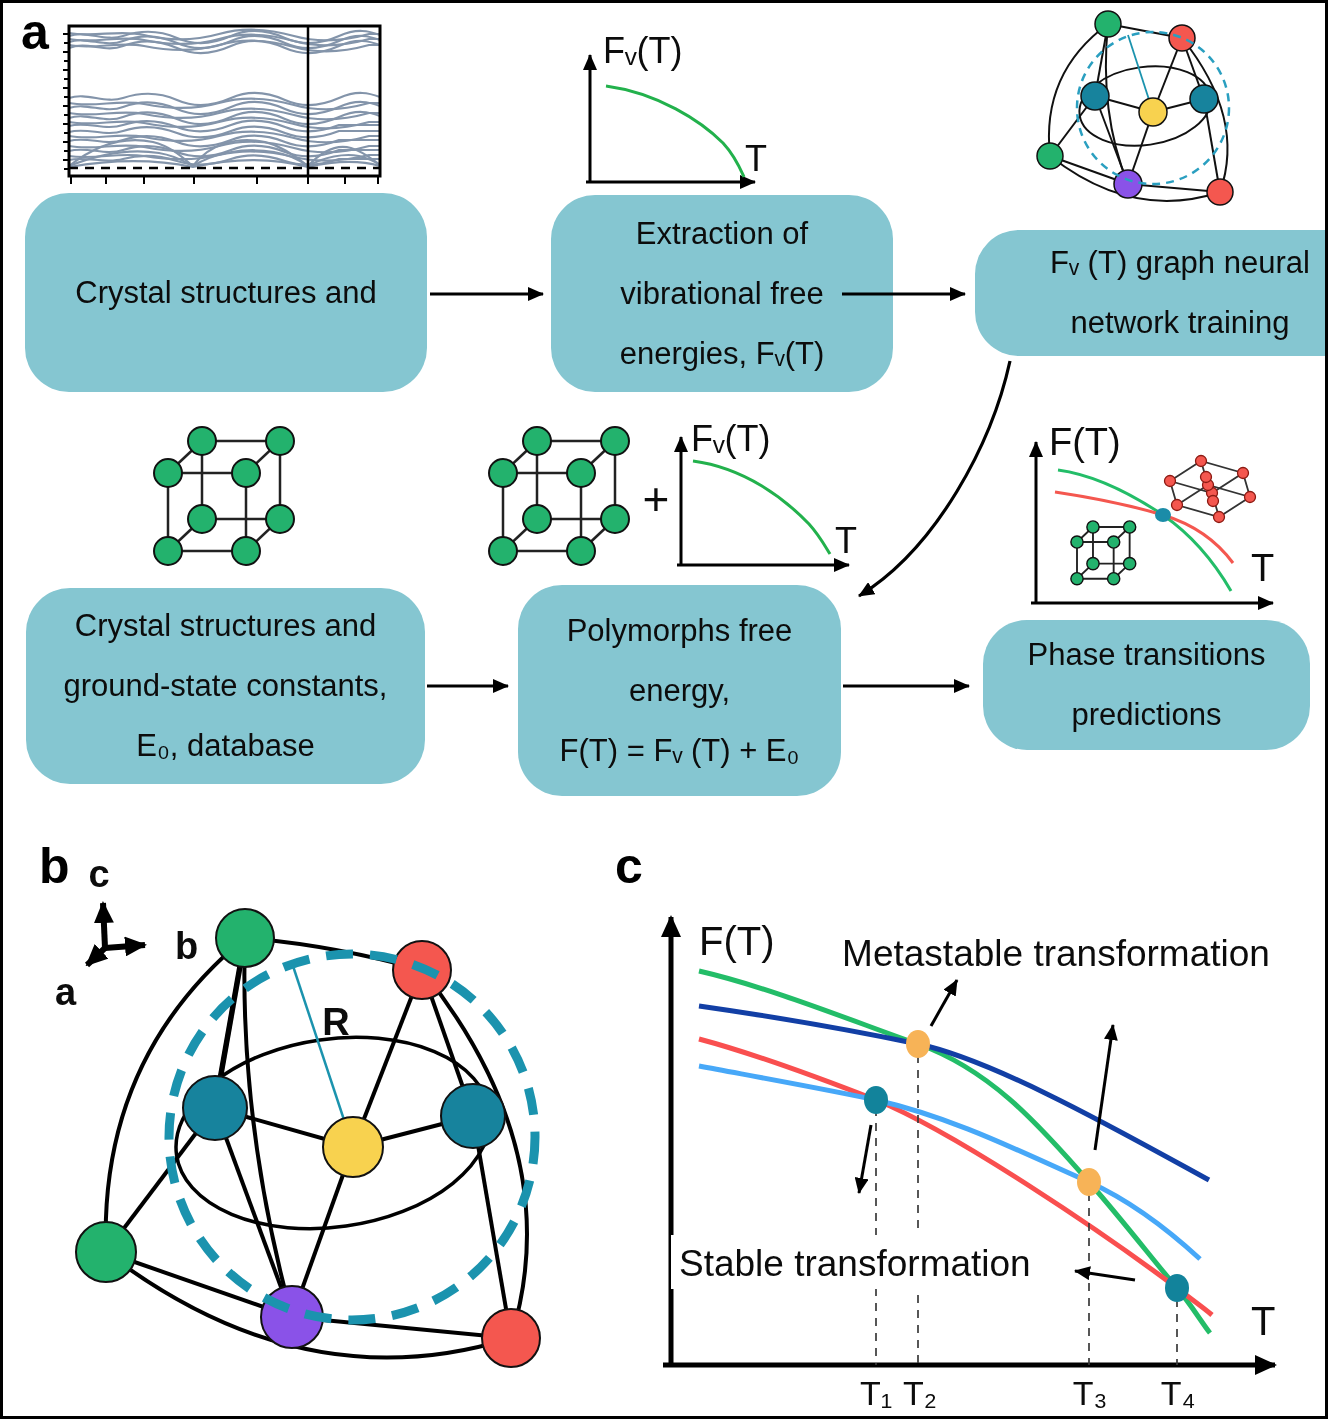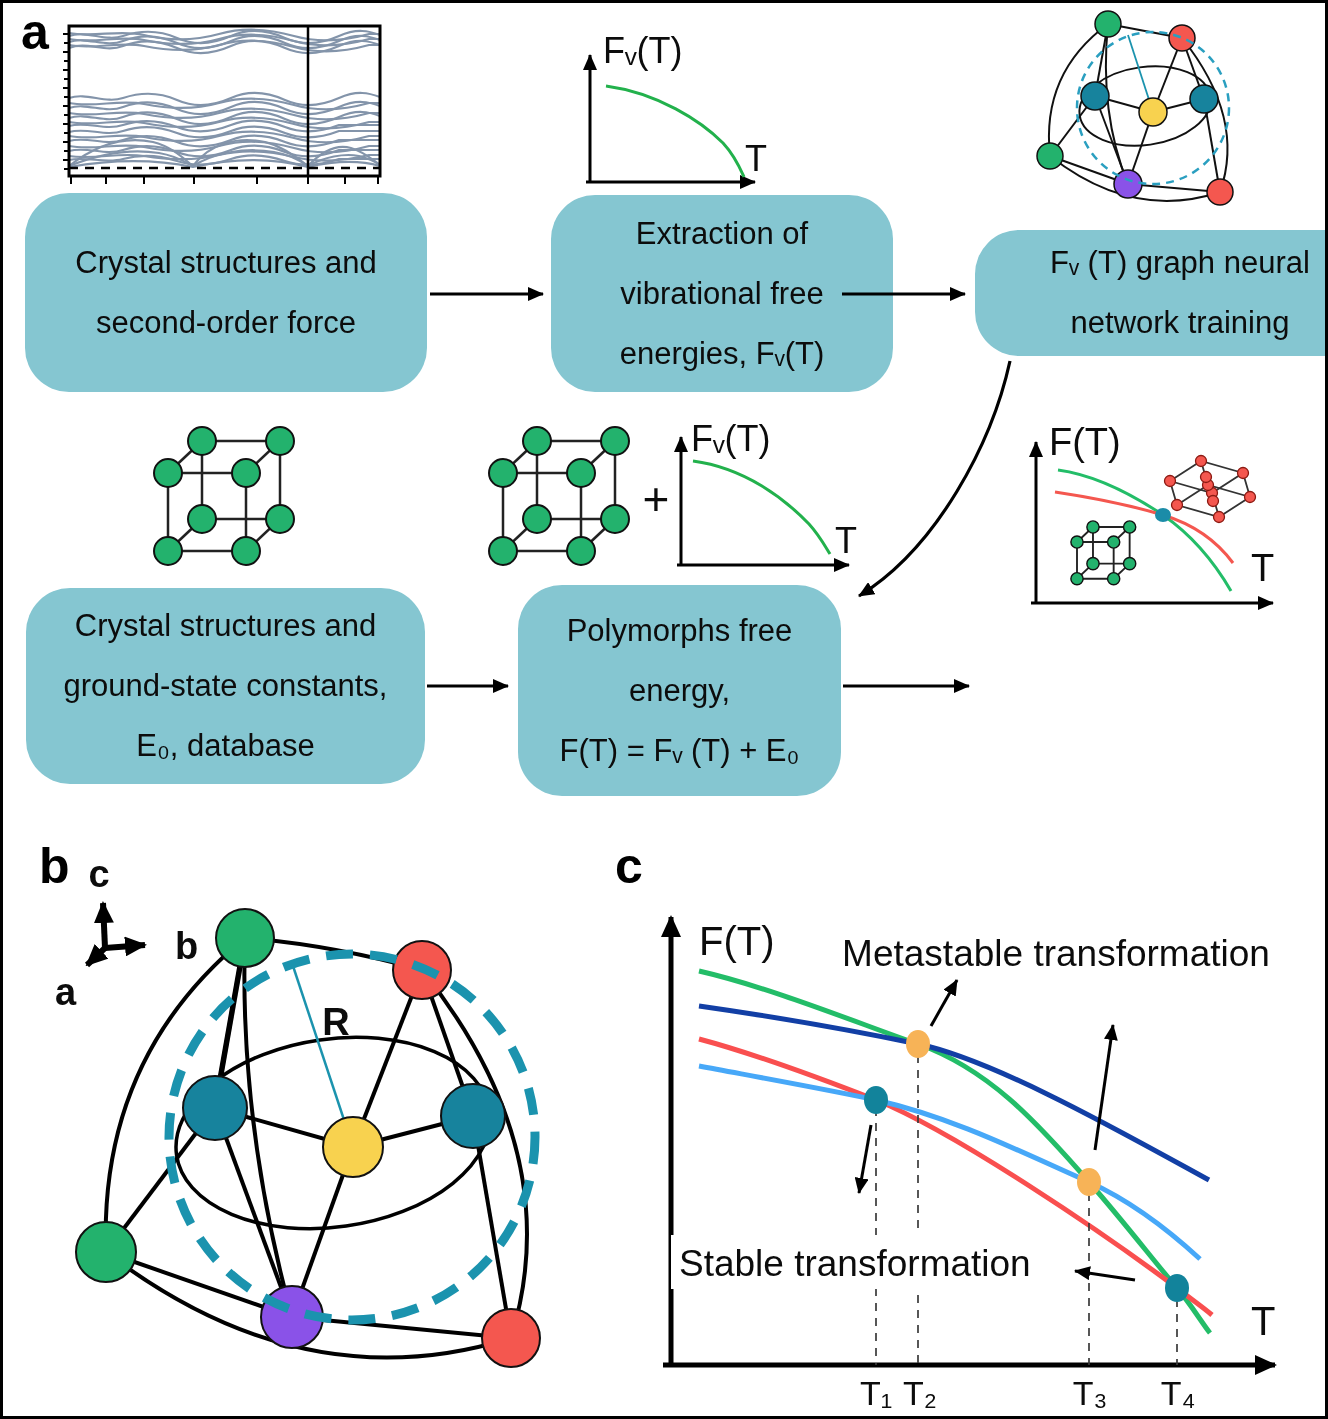--- a/index.html
+++ b/index.html
@@ -24,40 +24,43 @@
 <body>
 
 <div id="canvas">
 
   <div class="plabel" style="left:18px;top:4px">a</div>
   <div class="plabel" style="left:36px;top:838px">b</div>
   <div class="plabel" style="left:612px;top:838px">c</div>
 
   <div class="box" style="left:22px;top:190px;width:402px;height:199px">
     <div class="ln">Crystal structures and</div>
-    <div class="ln">second-order force</div>
   </div>
   <div class="box" style="left:548px;top:192px;width:342px;height:197px">
     <div class="ln">Extraction of</div>
     <div class="ln">vibrational free</div>
     <div class="ln">energies, Fᵥ(T)</div>
   </div>
   <div class="box" style="left:972px;top:227px;width:410px;height:126px">
     <div class="ln">Fᵥ (T) graph neural</div>
     <div class="ln">network training</div>
   </div>
   <div class="box" style="left:23px;top:585px;width:399px;height:196px">
     <div class="ln">Crystal structures and</div>
     <div class="ln">ground-state constants,</div>
     <div class="ln">E₀, database</div>
   </div>
   <div class="box" style="left:515px;top:582px;width:323px;height:211px">
     <div class="ln">Polymorphs free</div>
     <div class="ln">energy,</div>
     <div class="ln">F(T) = Fᵥ (T) + E₀</div>
+  </div>
+  <div class="box" style="left:980px;top:617px;width:327px;height:130px">
+    <div class="ln">Phase transitions</div>
+    <div class="ln">predictions</div>
   </div>
 
   <svg class="abs" width="1328" height="1419" viewBox="0 0 1328 1419">
     <defs>
       <marker id="ah" markerUnits="userSpaceOnUse" markerWidth="16" markerHeight="14" refX="15" refY="7" orient="auto">
           <path d="M0,0 L16,7 L0,14 Z" fill="#000"></path>
         </marker>
       <marker id="ahb" markerUnits="userSpaceOnUse" markerWidth="22" markerHeight="20" refX="20" refY="10" orient="auto">
           <path d="M0,0 L22,10 L0,20 Z" fill="#000"></path>
         </marker>

